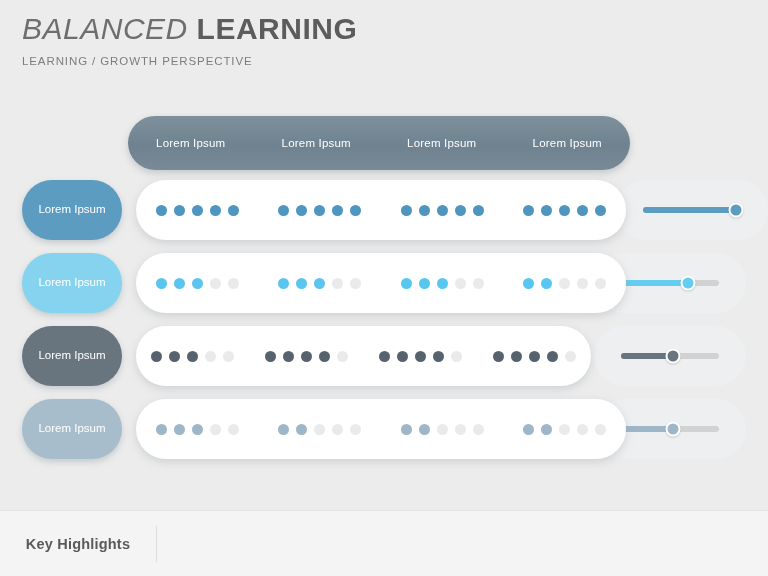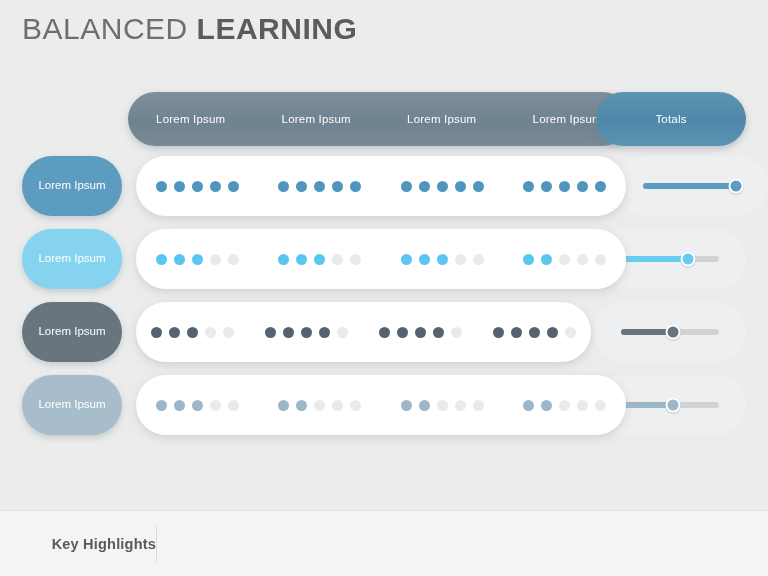--- a/index.html
+++ b/index.html
@@ -23,37 +23,37 @@
     top: 12px;
   }
 
   .title {
     font-size: 30px;
     letter-spacing: 0.5px;
     color: #6e6e6e;
     line-height: 1.15;
     white-space: nowrap;
   }
-  .title .light { font-weight: 400; }
+  .title .light { font-weight: 400; font-style: italic; }
   .title .bold  { font-weight: 700; color: #5c5c5c; }
 
   .subtitle {
     margin-top: 8px;
     font-size: 11.5px;
     letter-spacing: 0.9px;
     color: #7d7d7d;
     font-weight: 400;
     white-space: nowrap;
   }
 
   
   .scorecard {
     position: absolute;
     left: 0;
-    top: 92px;
+    top: 116px;
     width: 768px;
   }
 
   
   .col-header-row {
     position: relative;
     height: 58px;
     margin-left: 128px;
     margin-right: 22px;
   }
@@ -201,21 +201,21 @@
     width: 768px;
     height: 66px;
     background: #f4f4f4;
     border-top: 1px solid #e3e3e3;
     display: flex;
     align-items: center;
   }
 
   .footer-title {
     width: 156px;
-    text-align: right;
+    text-align: center;
     font-size: 14.5px;
     font-weight: 700;
     color: #5a5a5a;
     letter-spacing: 0.2px;
   }
 
   .footer-divider {
     width: 1px;
     height: 36px;
     background: #dcdcdc;
@@ -231,34 +231,32 @@
   }
 </style>
 </head>
 <body>
 
 <div class="page-header">
   <div class="title">
     <span class="light">BALANCED</span>
     <span class="bold">LEARNING</span>
   </div>
+  <div class="subtitle">LEARNING / GROWTH PERSPECTIVE</div>
 </div>
 
 <div class="scorecard">
 
   <div class="col-header-row">
     <div class="col-header-main" id="col-header-main">
         <div class="col-header-cell">Lorem Ipsum</div>
         <div class="col-header-cell">Lorem Ipsum</div>
         <div class="col-header-cell">Lorem Ipsum</div>
         <div class="col-header-cell">Lorem Ipsum</div>
       </div>
-    <div class="col-header-totals">
-      <span class="label">Totals</span>
-    </div>
   </div>
 
   <div id="rows-container">
       <div class="data-row">
         <div class="row-pill" style="background: rgb(93, 156, 193);">
           <span>Lorem Ipsum</span>
         </div>
         <div class="totals-card" style="left: 616px;">
           <div class="slider">
             <div class="slider-fill" style="width: 95%; background: rgb(93, 156, 193);"></div>

